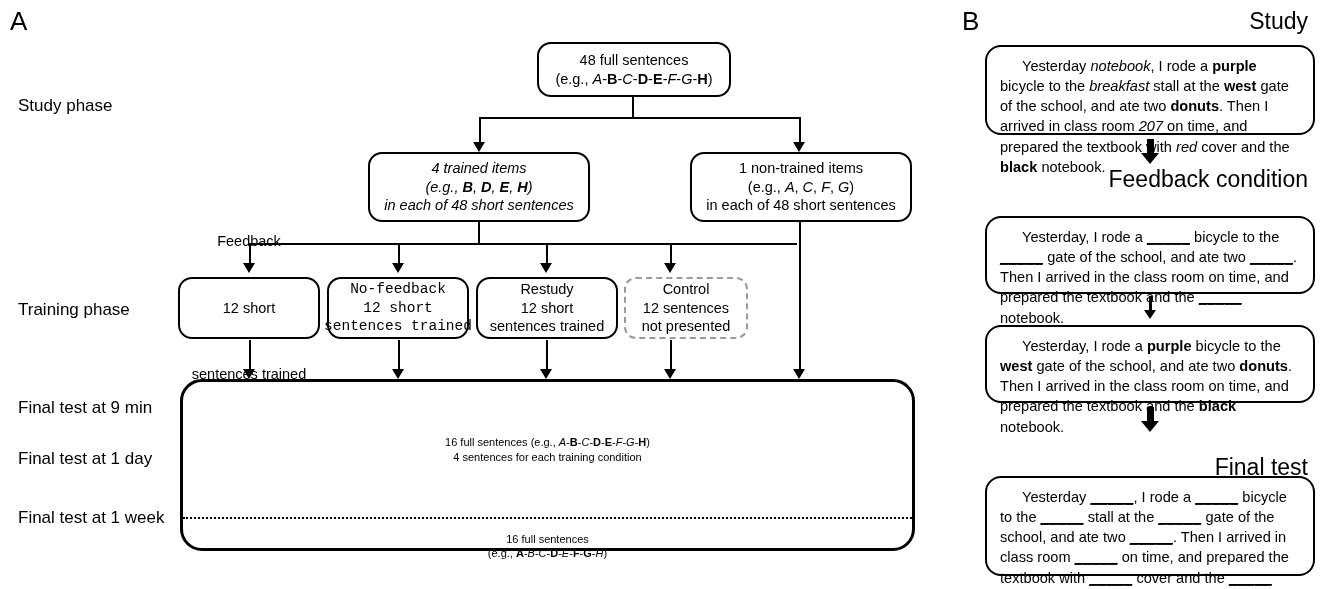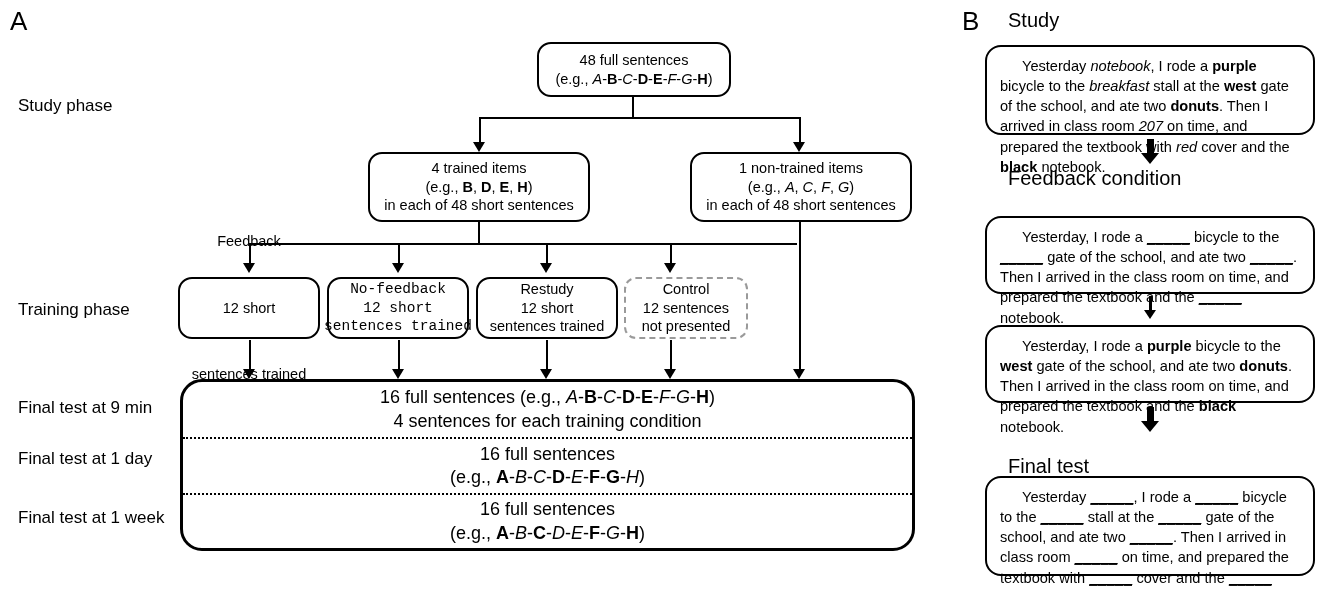--- a/index.html
+++ b/index.html
@@ -56,40 +56,41 @@
     border-radius: 22px;
     background: #fff;
   }
   .seg {
     box-sizing: border-box;
     display: flex;
     flex-direction: column;
     align-items: center;
     justify-content: center;
     text-align: center;
-    font-size: 18px;
+    font-size: 11px;
     line-height: 1.3;
     width: 100%;
+    margin-top: 40px;
   }
   .seg.divider-top { border-top: 2.4px dotted #000; }
 
   
   .vline { background: #000; width: 2.4px; }
   .hline { background: #000; height: 2.4px; }
   .arrowhead {
     width: 0; height: 0;
     border-left: 6.5px solid transparent;
     border-right: 6.5px solid transparent;
     border-top: 10px solid #000;
   }
 
   
   .b-title {
-    font-size: 20px;
-    text-align: left;
+    font-size: 23px;
+    text-align: right;
     line-height: 1;
   }
   .b-box {
     box-sizing: border-box;
     border: 2.2px solid #000;
     border-radius: 16px;
     background: #fff;
     font-size: 14.6px;
     line-height: 1.38;
     padding: 9px 13px 9px 13px;
@@ -130,21 +131,21 @@
   <span class="ln">(e.g., <i>A</i>-<b>B</b>-<i>C</i>-<b>D</b>-<b>E</b>-<i>F</i>-<i>G</i>-<b>H</b>)</span>
 </div>
 
 <div class="abs vline" style="left:632px; top:97px; height:22px;"></div>
 <div class="abs hline" style="left:479px; top:117px; width:322px;"></div>
 <div class="abs vline" style="left:479px; top:117px; height:27px;"></div>
 <div class="abs arrowhead" style="left:473px; top:142px;"></div>
 <div class="abs vline" style="left:799px; top:117px; height:27px;"></div>
 <div class="abs arrowhead" style="left:793px; top:142px;"></div>
 
-<div class="abs box" style="left:368px; top:152px; width:222px; height:70px;">
+<div class="abs box" style="left:368px; top:152px; width:222px; height:70px;font-style:italic;">
   <span class="ln">4 trained items</span>
   <span class="ln">(e.g., <b>B</b>, <b>D</b>, <b>E</b>, <b>H</b>)</span>
   <span class="ln">in each of 48 short sentences</span>
 </div>
 
 <div class="abs box" style="left:690px; top:152px; width:222px; height:70px;">
   <span class="ln">1 non-trained items</span>
   <span class="ln">(e.g., <i>A</i>, <i>C</i>, <i>F</i>, <i>G</i>)</span>
   <span class="ln">in each of 48 short sentences</span>
 </div>

